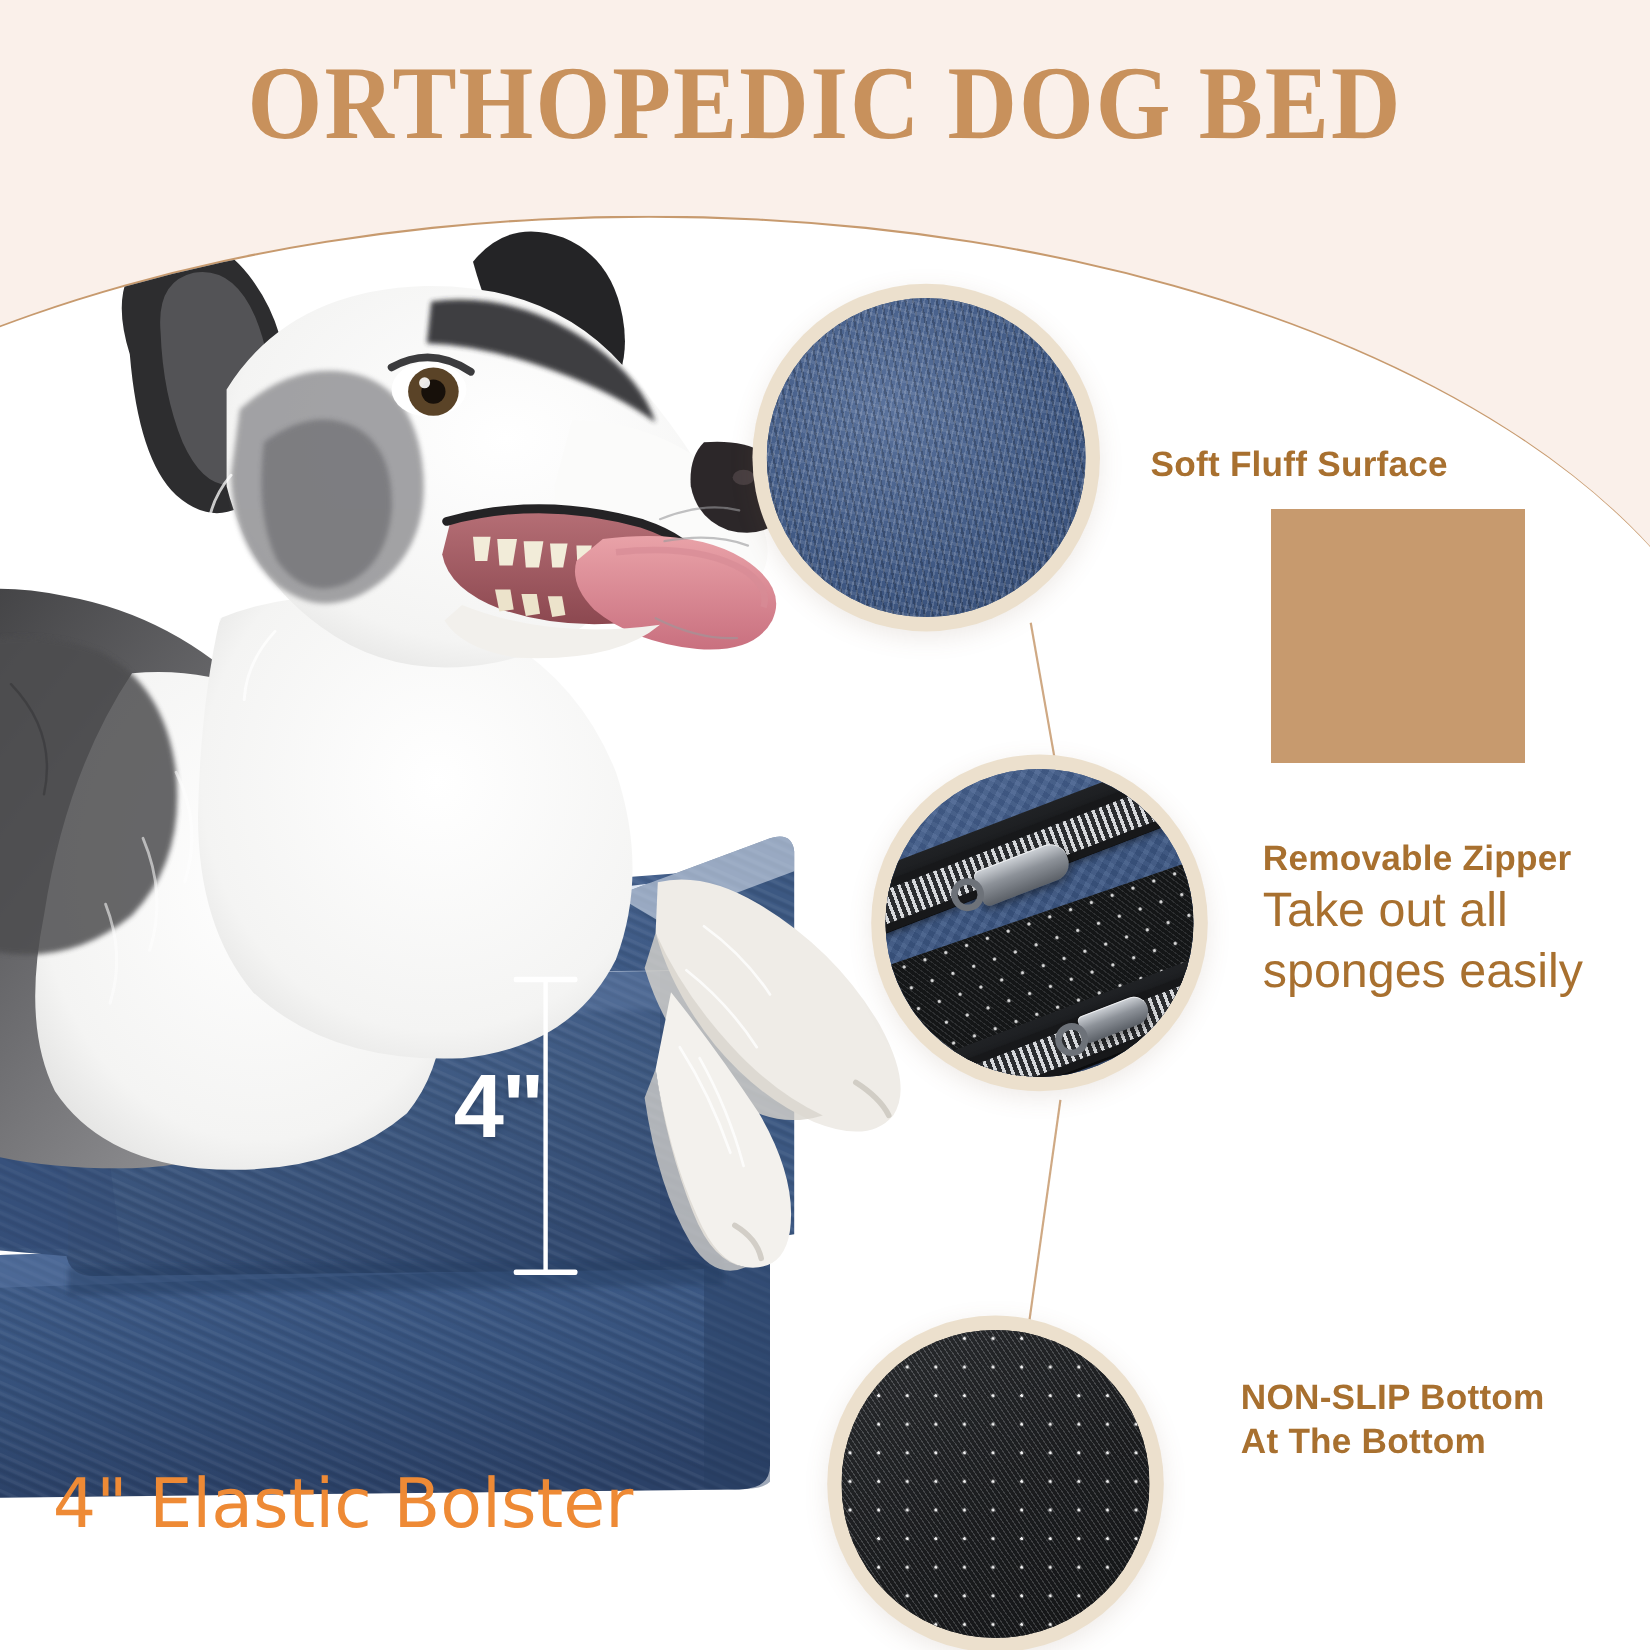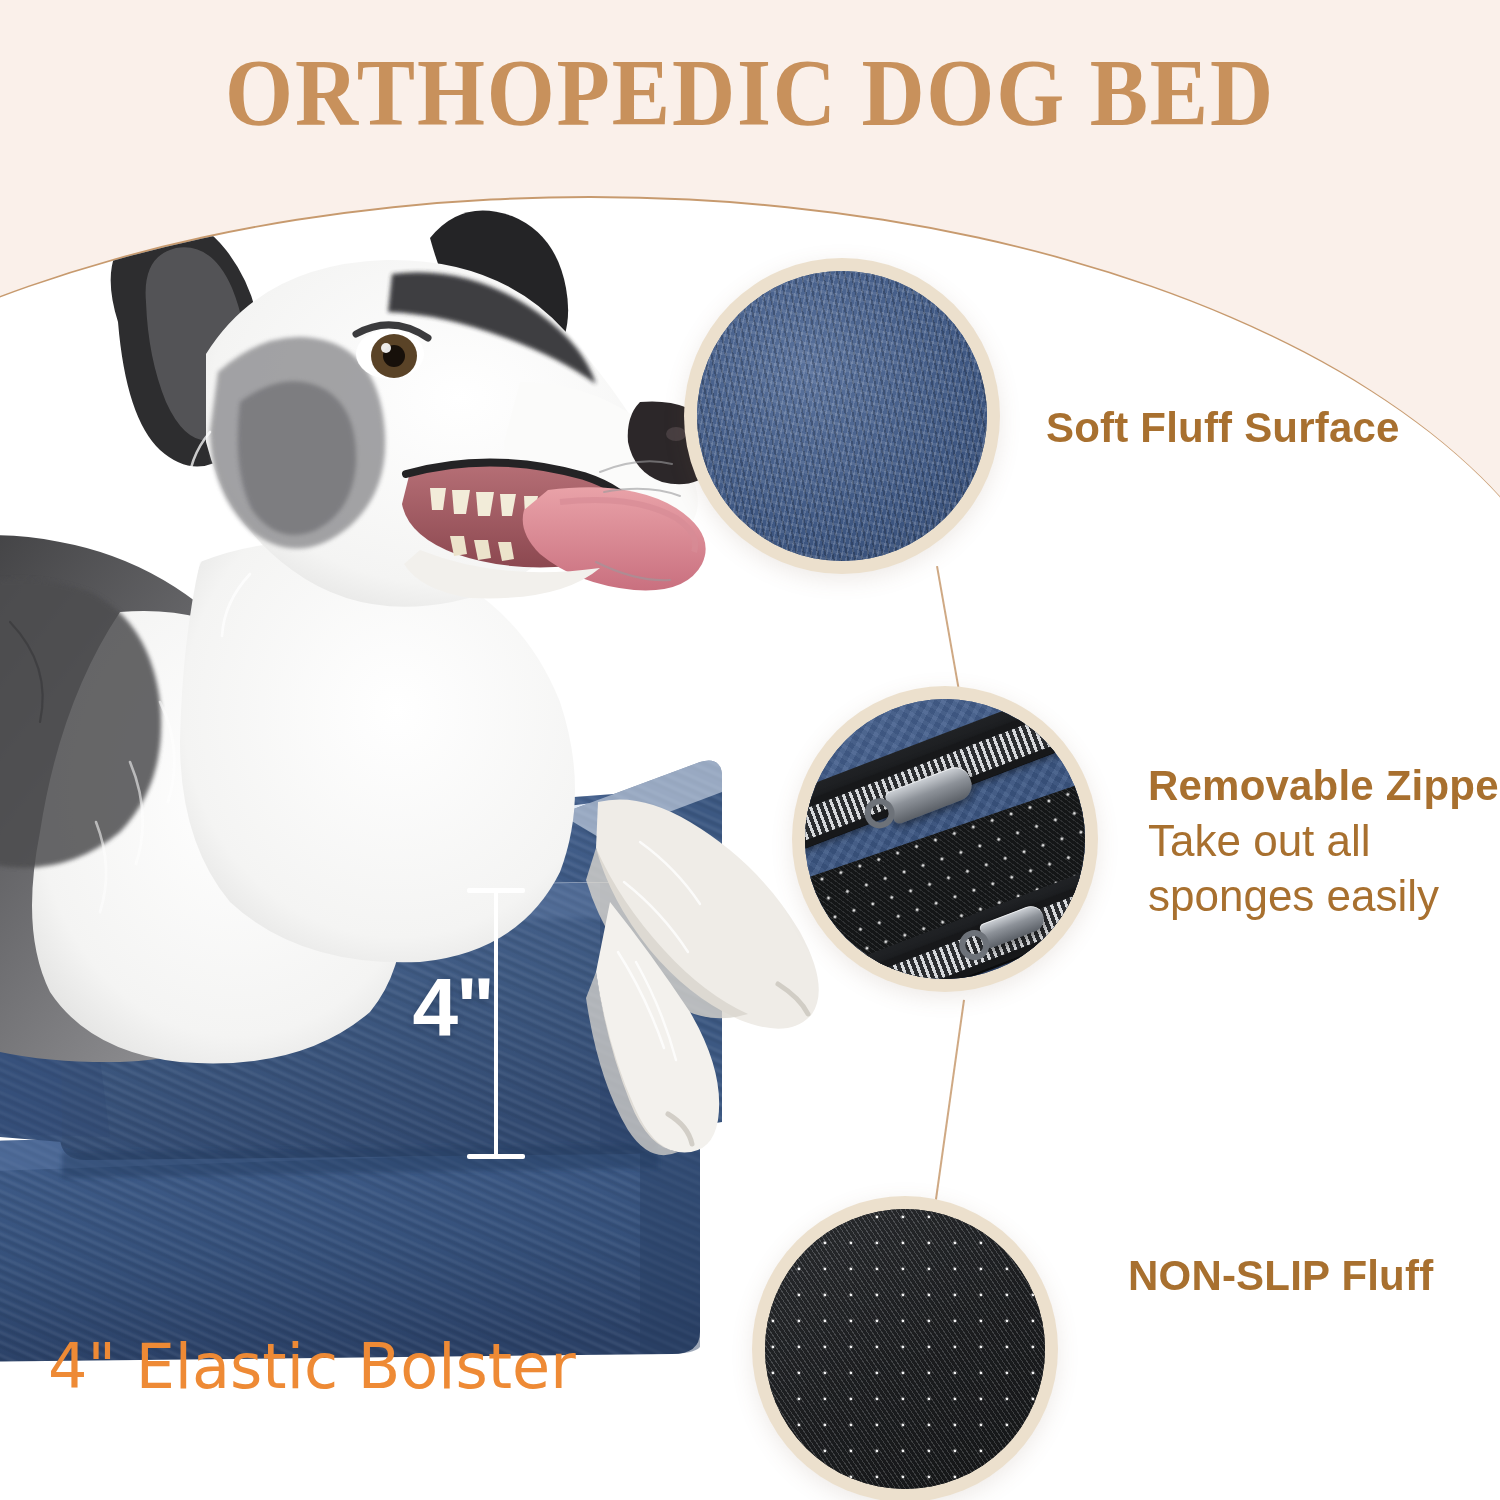--- a/index.html
+++ b/index.html
@@ -143,21 +143,21 @@
     background-size: 26px 26px, auto, auto;
     background-position: 0 0, 0 0, 0 0;
   }
 
   
   .connector{position:absolute;background:#c79a6e;transform-origin:0 0;height:2px;opacity:.85;}
 
   
   .callout-text{position:absolute;}
   .ct-head{
-    font-size:42px;font-weight:700;color:#a8702f;line-height:1.25;
+    font-size:32px;font-weight:700;color:#a8702f;line-height:1.25;
     letter-spacing:.2px;white-space:nowrap;
   }
   .ct-sub{
     font-size:44px;font-weight:400;color:#a8702f;line-height:1.25;
     max-width:350px;
   }
 </style>
 </head>
 <body>
 
@@ -417,16 +417,17 @@
     <div class="ct-head">Removable Zipper</div>
     <div class="ct-sub">Take out all sponges easily</div>
   </div>
 
   <div class="circ" style="left:752px;top:1196px;width:306px;height:306px;">
     <div class="media">
       <div class="nonslip"></div>
     </div>
   </div>
   <div class="callout-text" style="left:1128px;top:1250px;">
-    <div class="ct-head">NON-SLIP Fluff</div>
+    <div class="ct-head">NON-SLIP Bottom</div>
+    <div class="ct-head">At The Bottom</div>
   </div>
 
 </div>
 
 </body></html>

